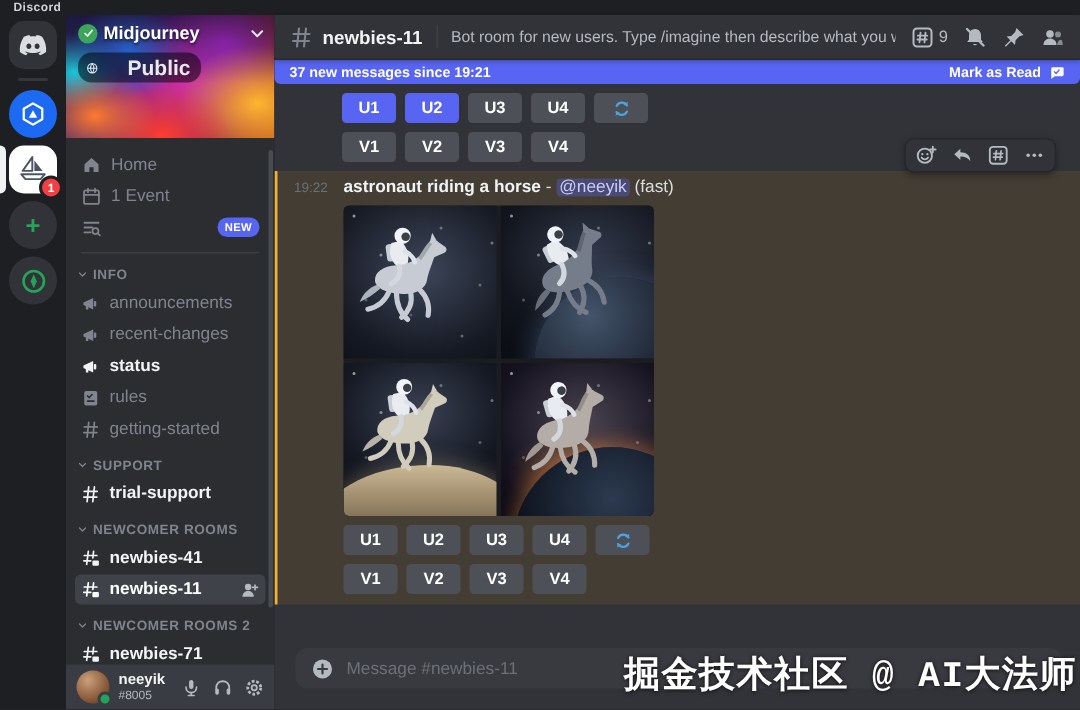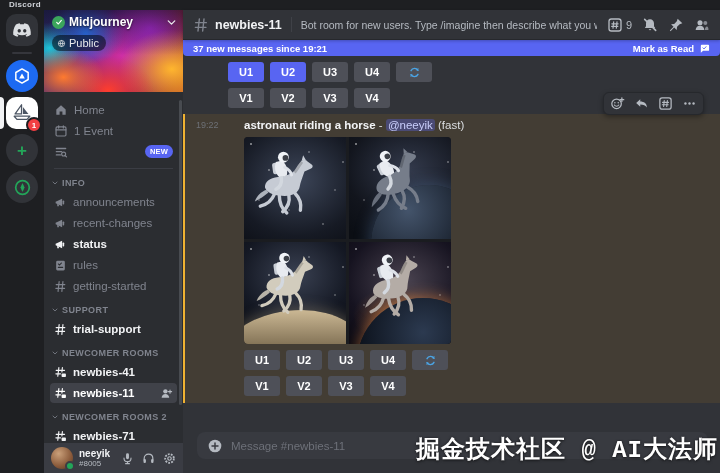--- a/index.html
+++ b/index.html
@@ -45,22 +45,22 @@
       linear-gradient(120deg, #2a2a66, #4a1f7a 40%, #8a2a3a 75%, #c05020);
   }
   .banner::before { content:""; position:absolute; inset:0;
     background:linear-gradient(rgba(10,10,20,.5), rgba(10,10,20,0) 55%); }
   .server-head { position:absolute; top:5px; left:8px; right:5px; display:flex; align-items:center; gap:4px;
     color:#fff; font-weight:bold; font-size:12px; text-shadow:0 1px 2px rgba(0,0,0,.65); }
   .verified { width:13px; height:13px; border-radius:50%; background:#3ba55c; flex:none;
     display:flex; align-items:center; justify-content:center; }
   .server-chev { margin-left:auto; color:#e9eaec; }
   .public-badge { position:absolute; top:25px; left:8px; background:rgba(0,0,0,.52); border-radius:9px;
-    padding:2px 7px 2px 5px; display:flex; align-items:center; gap:3px;
-    color:#e9eaec; font-size:11px; font-weight:normal; }
+    padding:2px 7px 2px 5px; display:flex; align-items:center; gap:19px;
+    color:#e9eaec; font-size:14px; font-weight:bold; }
   .channels { position:absolute; top:82px; bottom:30px; left:0; right:0; padding-top:7px; overflow:hidden; }
   .nav-item { height:21px; display:flex; align-items:center; gap:6px; margin:0 6px; padding:0 4px;
     border-radius:4px; color:#80848e; font-size:11.5px; cursor:pointer; }
   .badge-new { background:#5865f2; color:#fff; font-size:7.5px; font-weight:bold; border-radius:7px;
     padding:2px 5px; margin-left:auto; letter-spacing:.2px; }
   .list-divider { height:1px; background:#3b3d44; margin:6px 10px 1px 10px; }
   .section-head { display:flex; align-items:center; gap:3px; color:#80848e; font-size:9px; font-weight:bold;
     letter-spacing:.4px; padding:8px 0 3px 7px; text-transform:uppercase; cursor:pointer; }
   .chan { height:20px; display:flex; align-items:center; gap:6px; margin:1px 6px; padding:0 4px;
     border-radius:4px; color:#80848e; font-size:11.5px; position:relative; cursor:pointer; }
@@ -104,21 +104,21 @@
   .mj-btn .ic { width:13px; height:13px; }
   .row-first { margin-top:6px; }
   .row-last { margin-bottom:0; }
 
   .hover-toolbar { position:absolute; top:36px; right:16px; background:#313338; border:1px solid #26282c;
     border-radius:6px; display:flex; gap:9px; padding:3px 6px; color:#b5bac1;
     box-shadow:0 2px 5px rgba(0,0,0,.35); z-index:4; }
   .hover-toolbar .ic { width:15px; height:15px; cursor:pointer; }
 
   .mention-block { position:relative; background:rgba(250,166,26,.09); border-left:2px solid #f0b232;
-    padding:3px 0 7px 16px; margin-top:0; }
+    padding:3px 0 7px 1px; margin-top:0; }
   .msg-line { margin-left:43px; font-size:11.5px; color:#dbdee1; line-height:16px; }
   .timestamp { position:absolute; left:11px; top:6px; font-size:9px; color:#6d7076; }
   .prompt { font-weight:bold; color:#f2f3f5; }
   .mention { background:rgba(88,101,242,.35); color:#c9cdfb; border-radius:3px; padding:0 2px; cursor:pointer; }
   .mention-block .btn-row { margin-left:43px; }
 
   .grid { margin:4px 0 6px 43px; width:207px; height:207px; display:grid; gap:3px;
     grid-template-columns:102px 102px; grid-template-rows:102px 102px;
     border-radius:4px; overflow:hidden; background:#1a1c20; cursor:pointer; }
   .q { position:relative; overflow:hidden; }

